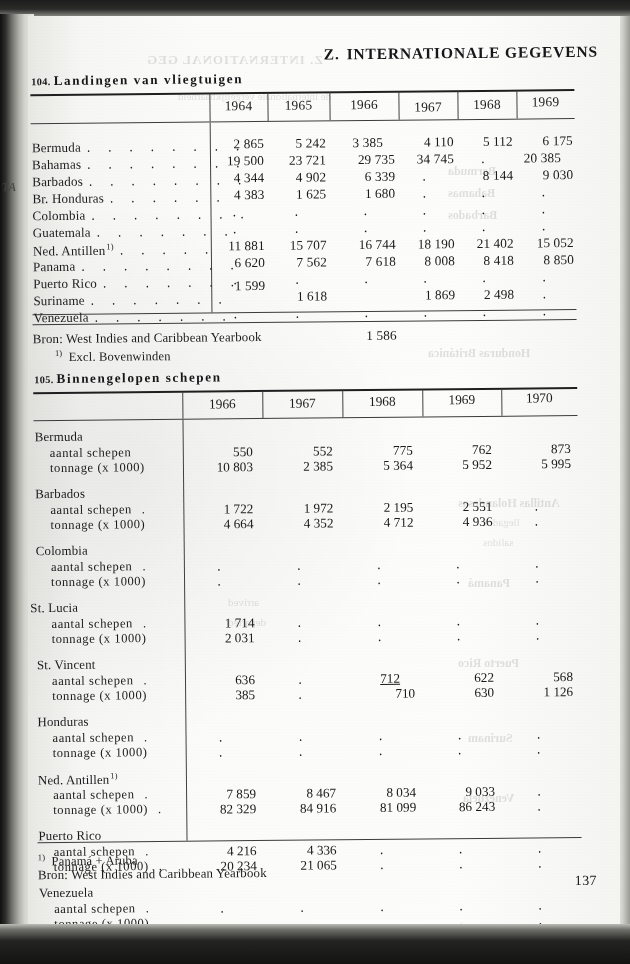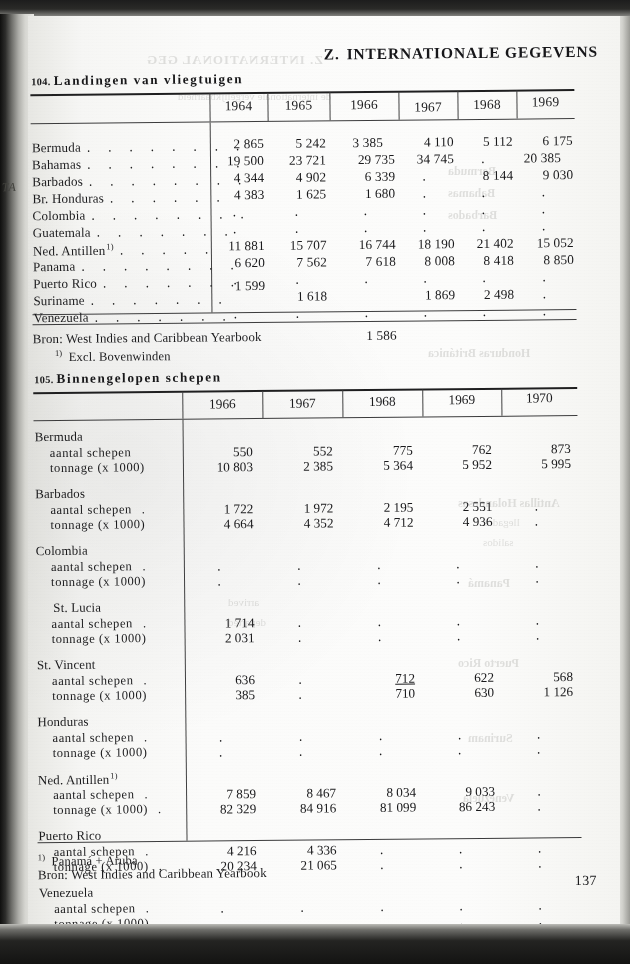--- a/index.html
+++ b/index.html
@@ -462,38 +462,38 @@
           <div class="t105-val dot" style="left: 235px; top: 542px; width: 70px;">.</div>
           <div class="t105-val dot" style="left: 315px; top: 542px; width: 70px;">.</div>
           <div class="t105-val dot" style="left: 394px; top: 542px; width: 70px;">.</div>
           <div class="t105-val dot" style="left: 473px; top: 542px; width: 70px;">.</div>
           <div class="t105-sub" style="left: 22px; top: 557px;">tonnage  (x  1000)<span class="trail"></span></div>
           <div class="t105-val dot" style="left: 155px; top: 557px; width: 70px;">.</div>
           <div class="t105-val dot" style="left: 235px; top: 557px; width: 70px;">.</div>
           <div class="t105-val dot" style="left: 315px; top: 557px; width: 70px;">.</div>
           <div class="t105-val dot" style="left: 394px; top: 557px; width: 70px;">.</div>
           <div class="t105-val dot" style="left: 473px; top: 557px; width: 70px;">.</div>
-          <div class="t105-group" style="left: 24px; top: 583px;"><span>St. Lucia</span></div>
+          <div class="t105-group" style="left: 1px; top: 583px;"><span>St. Lucia</span></div>
           <div class="t105-sub" style="left: 22px; top: 599px;">aantal  schepen<span class="trail">.</span></div>
           <div class="t105-val" style="left: 155px; top: 599px; width: 70px;">1 714</div>
           <div class="t105-val dot" style="left: 235px; top: 599px; width: 70px;">.</div>
           <div class="t105-val dot" style="left: 315px; top: 599px; width: 70px;">.</div>
           <div class="t105-val dot" style="left: 394px; top: 599px; width: 70px;">.</div>
           <div class="t105-val dot" style="left: 473px; top: 599px; width: 70px;">.</div>
           <div class="t105-sub" style="left: 22px; top: 614px;">tonnage  (x  1000)<span class="trail"></span></div>
           <div class="t105-val" style="left: 155px; top: 614px; width: 70px;">2 031</div>
           <div class="t105-val dot" style="left: 235px; top: 614px; width: 70px;">.</div>
           <div class="t105-val dot" style="left: 315px; top: 614px; width: 70px;">.</div>
           <div class="t105-val dot" style="left: 394px; top: 614px; width: 70px;">.</div>
           <div class="t105-val dot" style="left: 473px; top: 614px; width: 70px;">.</div>
           <div class="t105-group" style="left: 7px; top: 640px;"><span>St. Vincent</span></div>
           <div class="t105-sub" style="left: 22px; top: 656px;">aantal  schepen<span class="trail">.</span></div>
           <div class="t105-val" style="left: 155px; top: 656px; width: 70px;">636</div>
           <div class="t105-val dot" style="left: 235px; top: 656px; width: 70px;">.</div>
-          <div class="t105-val" style="left: 315px; top: 656px; width: 70px; text-decoration: underline;">712</div>
+          <div class="t105-val" style="left: 300px; top: 656px; width: 70px; text-decoration: underline;">712</div>
           <div class="t105-val" style="left: 394px; top: 656px; width: 70px;">622</div>
           <div class="t105-val" style="left: 473px; top: 656px; width: 70px;">568</div>
           <div class="t105-sub" style="left: 22px; top: 671px;">tonnage  (x  1000)<span class="trail"></span></div>
           <div class="t105-val" style="left: 155px; top: 671px; width: 70px;">385</div>
           <div class="t105-val dot" style="left: 235px; top: 671px; width: 70px;">.</div>
           <div class="t105-val" style="left: 315px; top: 671px; width: 70px;">710</div>
           <div class="t105-val" style="left: 394px; top: 671px; width: 70px;">630</div>
           <div class="t105-val" style="left: 473px; top: 671px; width: 70px;">1 126</div>
           <div class="t105-group" style="left: 7px; top: 697px;"><span>Honduras</span></div>
           <div class="t105-sub" style="left: 22px; top: 713px;">aantal  schepen<span class="trail">.</span></div>

